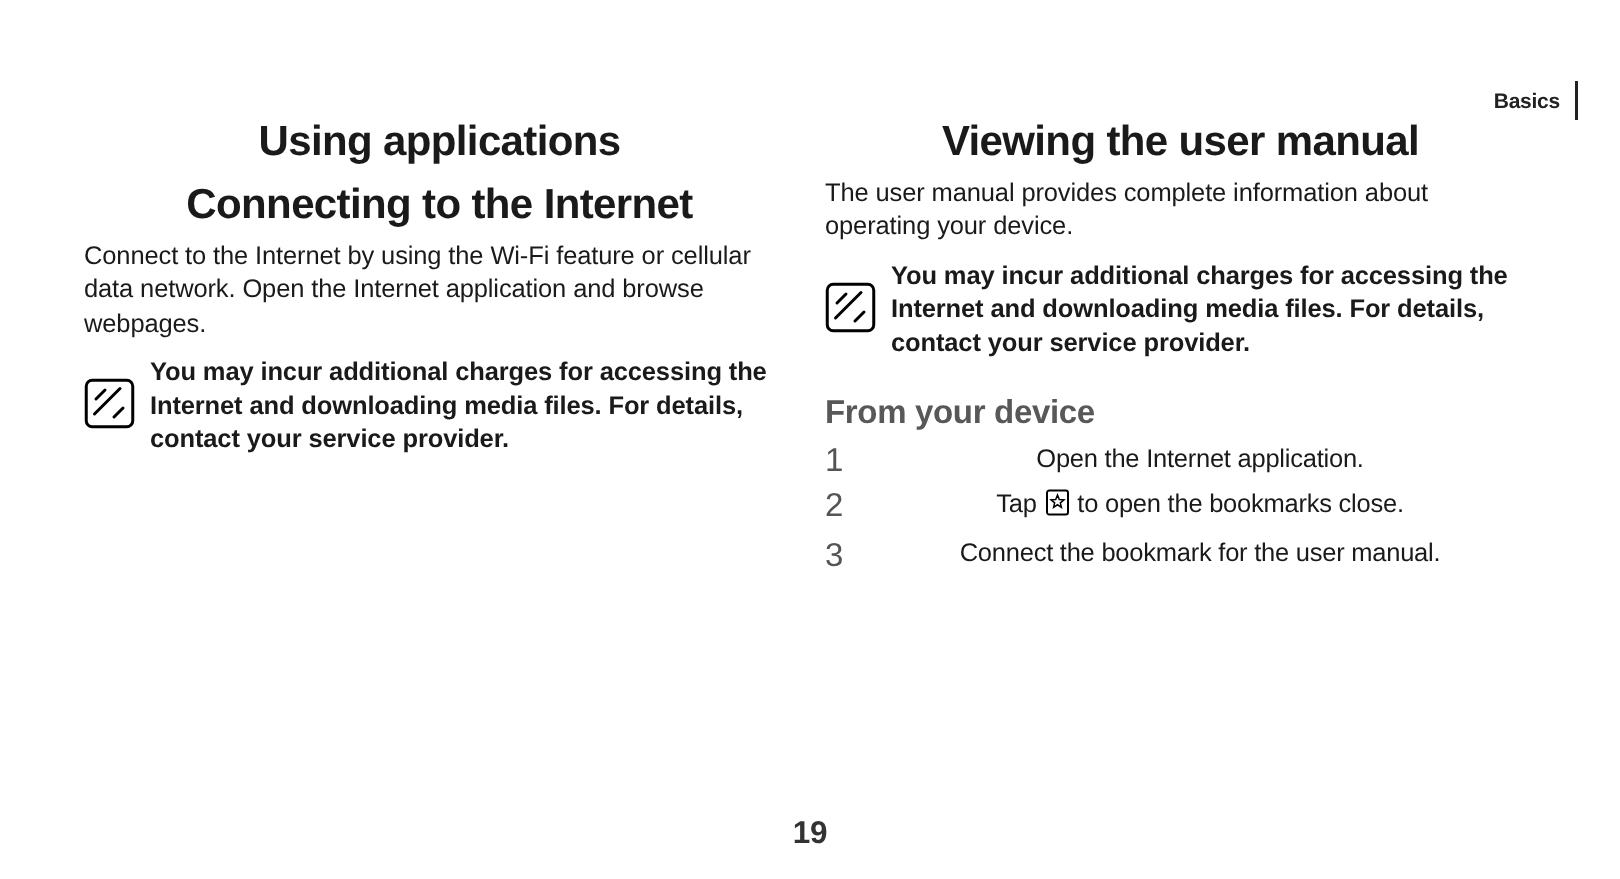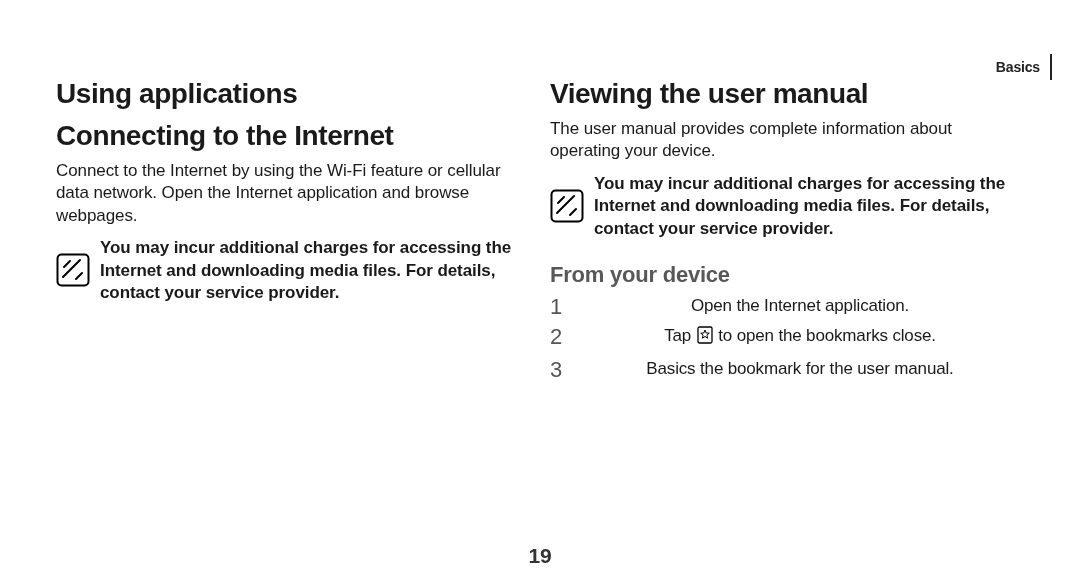--- a/index.html
+++ b/index.html
@@ -35,20 +35,21 @@
       display: flex;
       gap: 20px;
       padding: 78px 56px 0 56px;
     }
     .col { flex: 1; min-width: 0; }
     h1 {
       font-size: 28px;
       font-weight: 800;
       margin-bottom: 8px;
       letter-spacing: -0.015em;
+      text-align: center;
     }
     h2 {
       font-size: 22px;
       font-weight: 700;
       color: #585858;
       margin: 22px 0 4px;
       letter-spacing: -0.01em;
     }
     p {
       font-size: 17px;
@@ -156,20 +157,20 @@
         <span class="step-text">Tap </span>
         <span class="inline-icon">
           <svg width="16" height="18" viewBox="0 0 16 18">
             <rect x="1" y="1" width="14" height="16" rx="1.5" fill="none" stroke="#000" stroke-width="1.3"></rect>
             <path d="M8 4 L9.2 7 L12.3 7.2 L9.9 9.2 L10.6 12.2 L8 10.5 L5.4 12.2 L6.1 9.2 L3.7 7.2 L6.8 7 Z" fill="none" stroke="#000" stroke-width="1"></path>
           </svg>
         </span>
         <span class="step-text"> to open the bookmarks close.</span>
       </li>
       <li>
-        <span class="step-text">Basics the bookmark for the user manual.</span>
+        <span class="step-text">Connect the bookmark for the user manual.</span>
       </li>
     </ol>
   </div>
 
 </div>
 
 <div class="page-num">19</div>
 
 </body></html>

